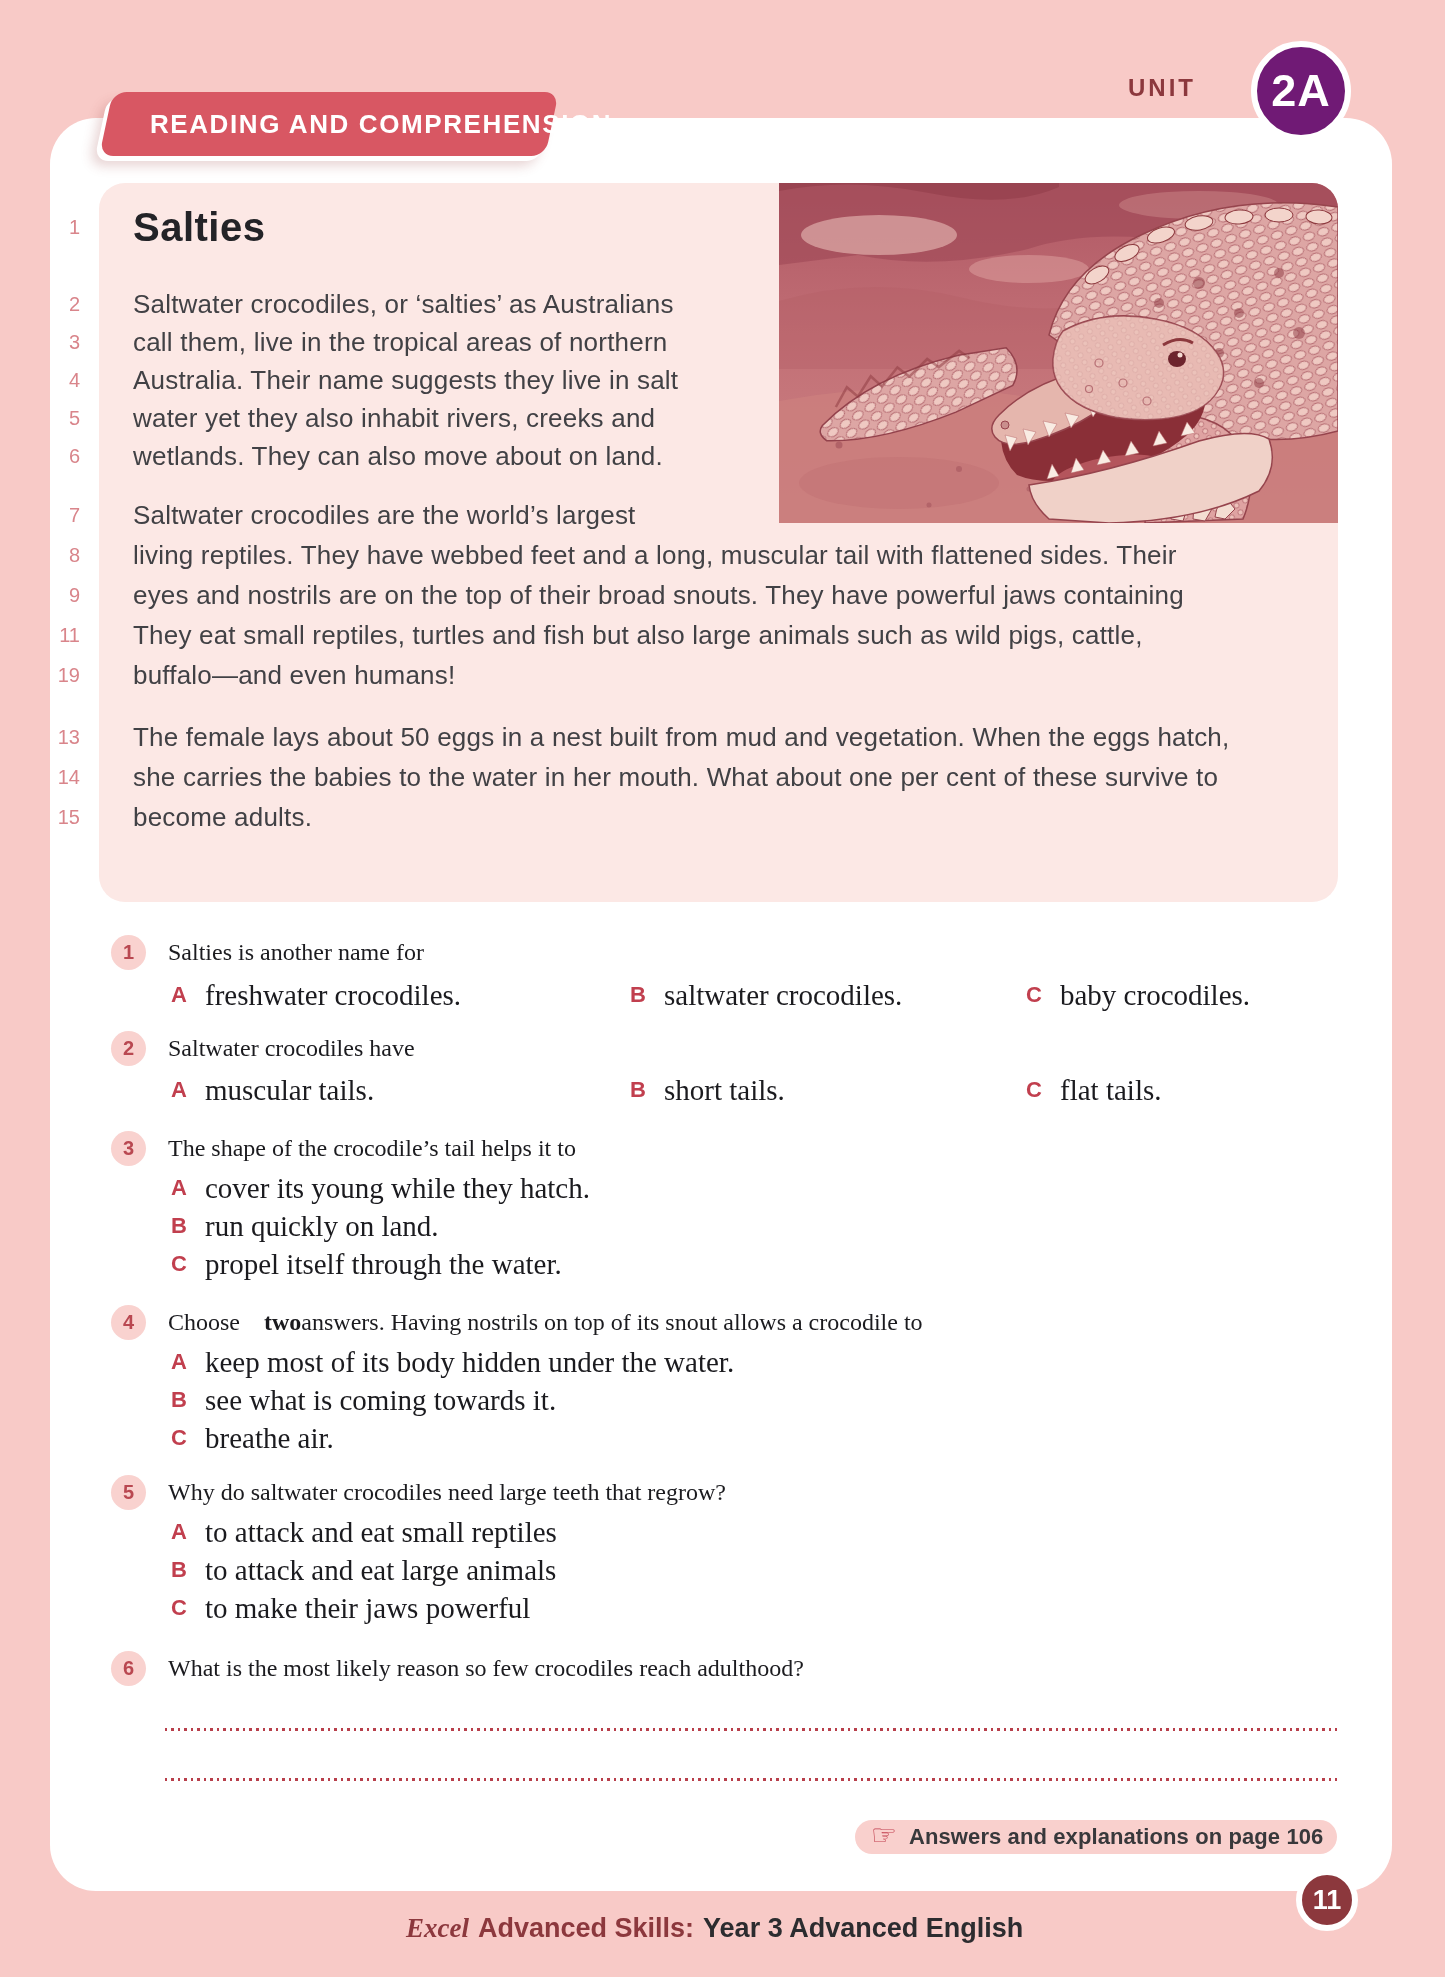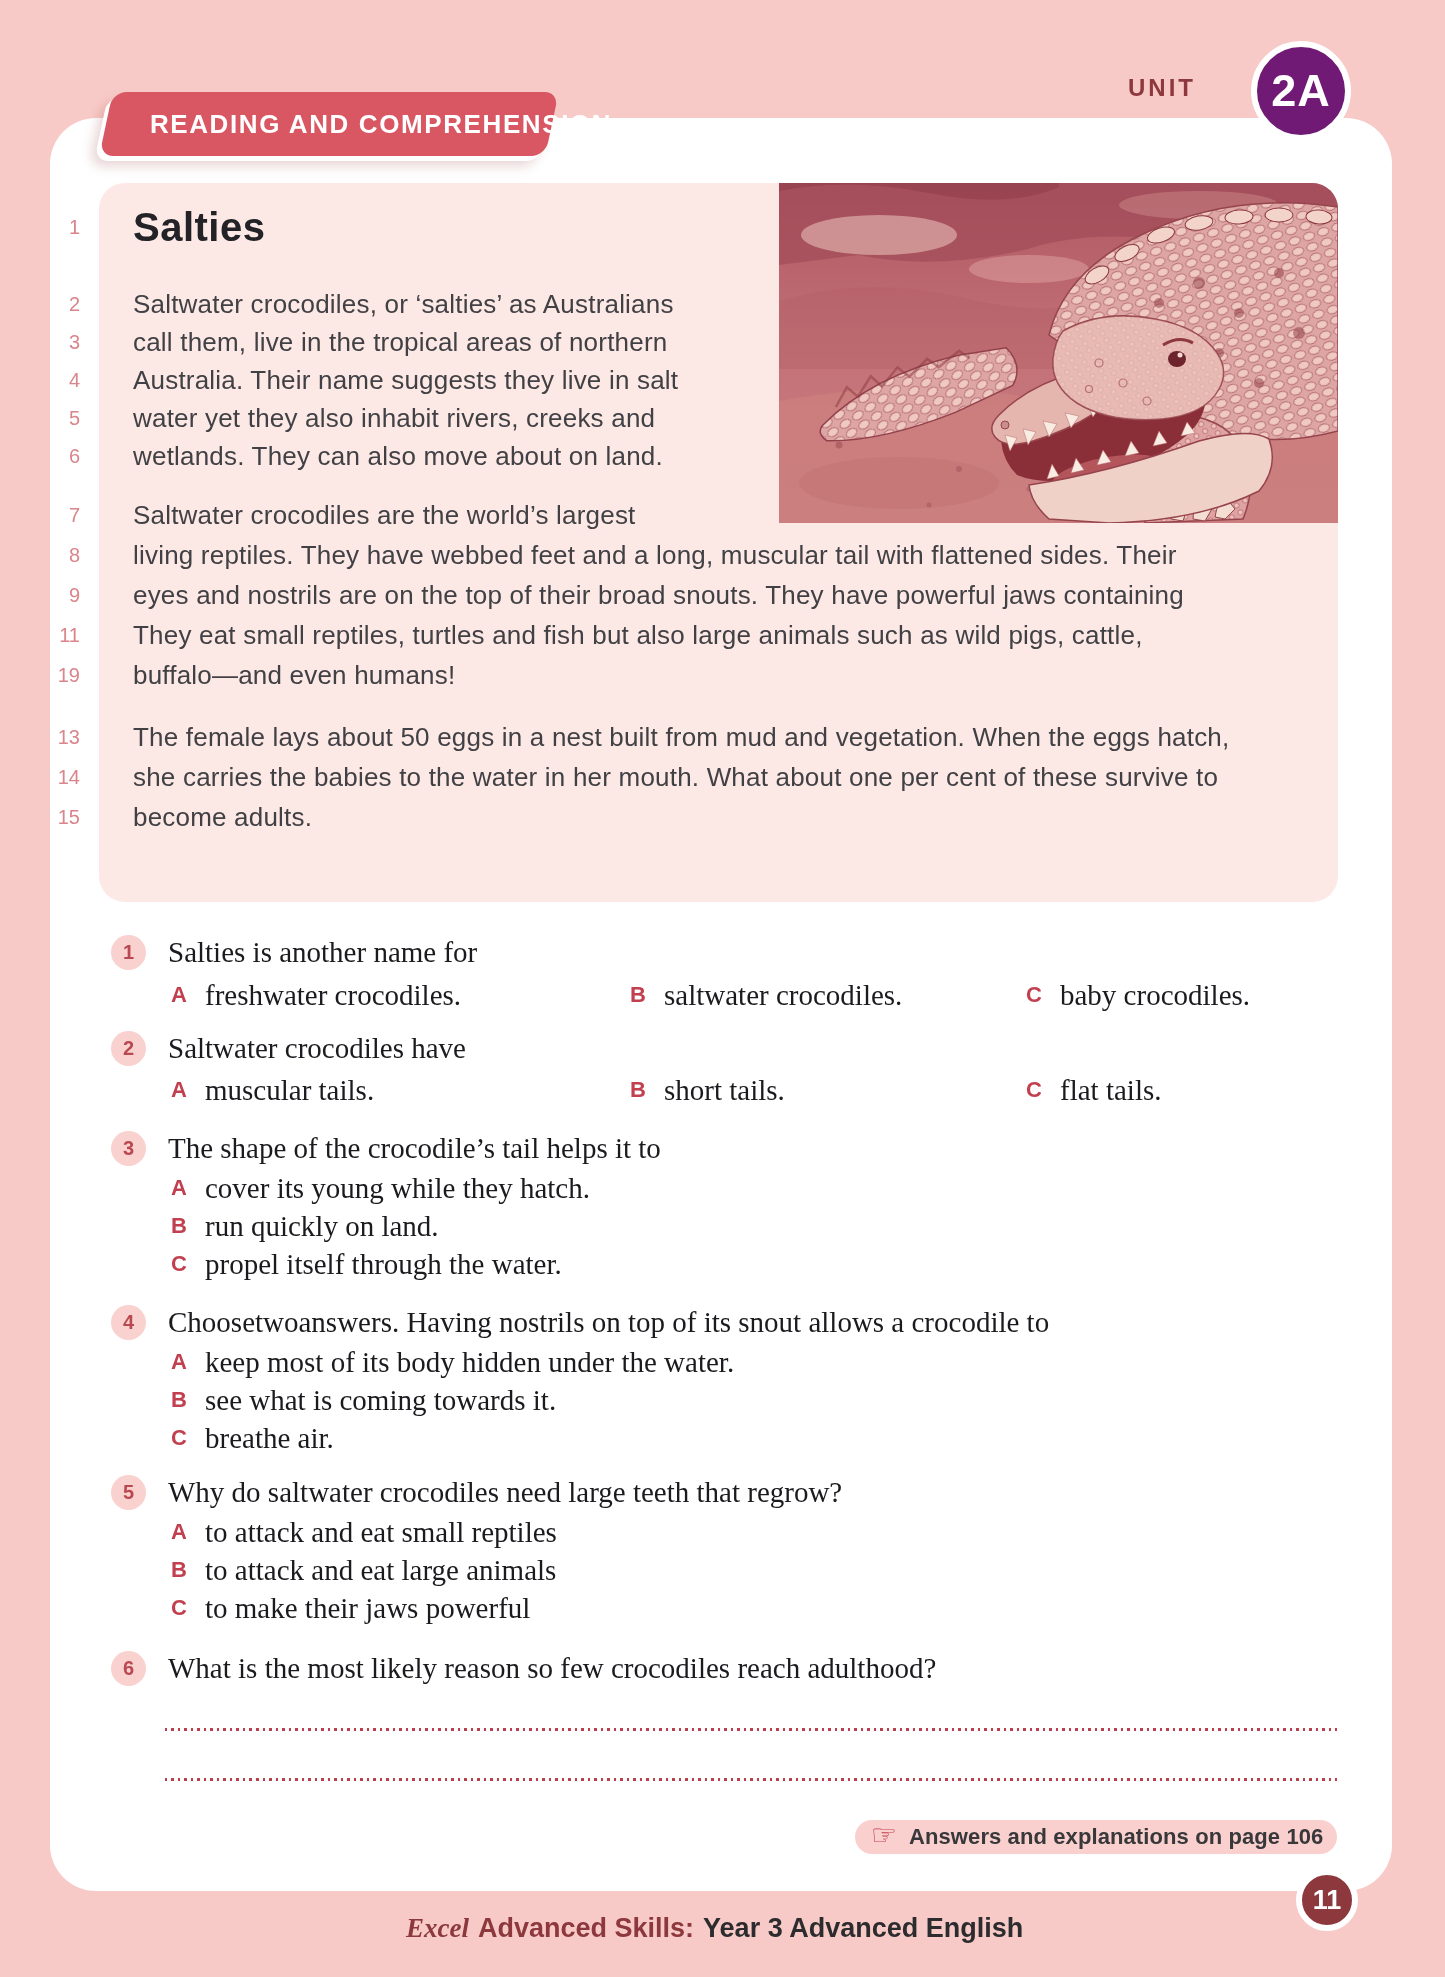--- a/index.html
+++ b/index.html
@@ -60,24 +60,24 @@
   .q4 { top: 1304px; } .q5 { top: 1474px; } .q6 { top: 1650px; }
   .q-circle {
     position: absolute; left: 111px; top: 1px; width: 35px; height: 35px;
     border-radius: 50%; background: #f9d2cf; color: #b94851;
     font-size: 20px; font-weight: bold;
     display: flex; align-items: center; justify-content: center;
   }
   .q-prompt {
     position: absolute; left: 168px; top: 0; height: 36px;
     display: flex; align-items: center;
-    font-family: "Liberation Serif", serif; font-size: 29px; color: #1b1b1f;
+    font-family: "Liberation Serif", serif; font-size: 24px; color: #1b1b1f;
     white-space: nowrap;
   }
-  .q-prompt b { font-weight: normal; }
+  .q-prompt b { font-weight: bold; margin-left: 24px; }
   .opt {
     position: absolute; height: 36px; display: flex; align-items: center;
     font-family: "Liberation Serif", serif; font-size: 29px; color: #1b1b1f;
     white-space: nowrap;
   }
   .opt .letter {
     font-family: "Liberation Sans", sans-serif; font-size: 22px; font-weight: bold;
     color: #c13f4e; width: 34px; flex: none;
   }
   .opt.colA { left: 171px; } .opt.colB { left: 630px; } .opt.colC { left: 1026px; }

